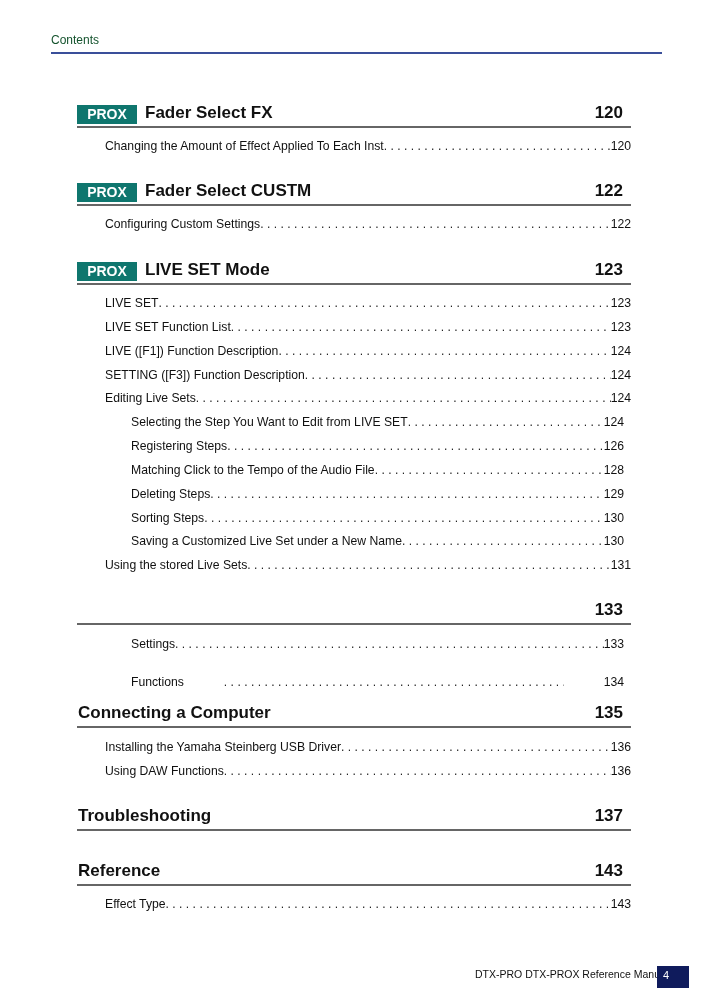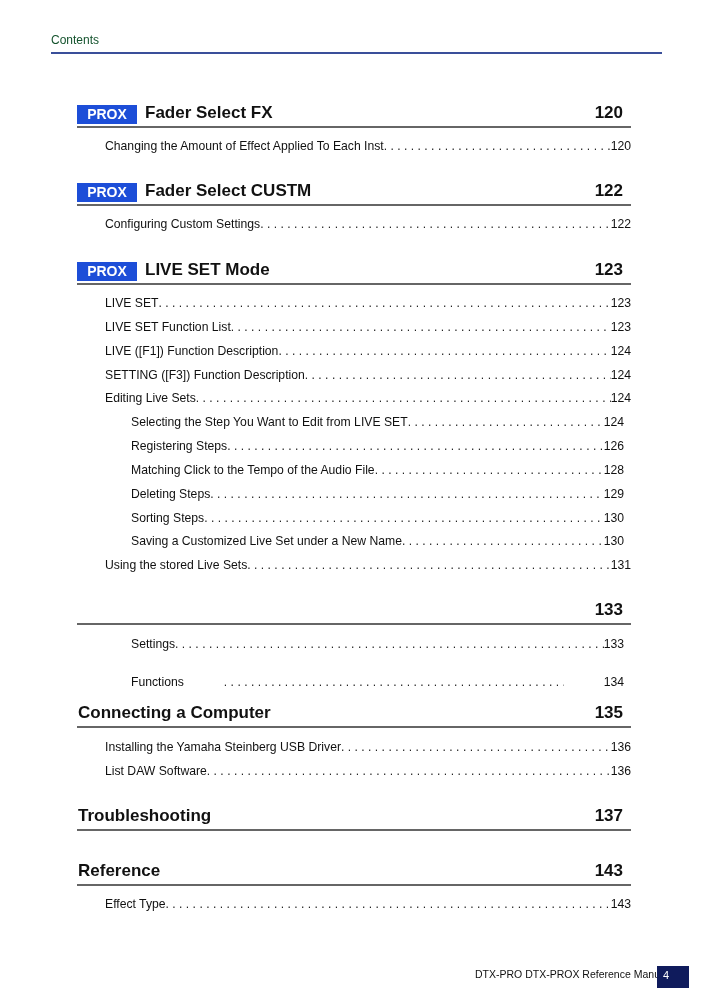--- a/index.html
+++ b/index.html
@@ -2,21 +2,21 @@
 <html><head>
 <meta charset="utf-8">
 <style>
   html, body { margin:0; padding:0; background:#ffffff; }
   body { width:708px; height:1000px; position:relative; overflow:hidden;
          font-family:"Liberation Sans", sans-serif; color:#111; }
   .header { position:absolute; left:51px; top:33px; font-size:12px; color:#14532d; }
   .header-rule { position:absolute; left:51px; top:52px; width:611px; height:2px; background:#3a4f9a; }
   .sec { position:absolute; left:77px; width:554px; }
   .sec-head { position:relative; height:24px; border-bottom:2px solid #666; }
-  .prox { position:absolute; left:0; top:3px; width:60px; height:19px; background:#1d4ed8; color:#fff;
+  .prox { position:absolute; left:0; top:3px; width:60px; height:19px; background:#0f766e; color:#fff;
           font-size:14px; font-weight:bold; text-align:center; line-height:19px; }
   .sec-title { position:absolute; top:0; font-size:17px; font-weight:bold; line-height:22px; }
   .sec-title.with-prox { left:68px; }
   .sec-title.no-prox { left:1px; }
   .sec-page { position:absolute; right:8px; top:0; font-size:17px; font-weight:bold; line-height:22px; }
   .entry { position:absolute; height:16px; font-size:12.2px; line-height:16px; display:flex; overflow:hidden; }
   .entry .t { white-space:nowrap; flex:0 0 auto; }
   .entry .d { flex:1 1 auto; overflow:hidden; white-space:nowrap; letter-spacing:2.7px; color:#222; }
   .entry .d::before { content:". . . . . . . . . . . . . . . . . . . . . . . . . . . . . . . . . . . . . . . . . . . . . . . . . . . . . . . . . . . . . . . . . . . . . . . . . . . . . . . . . . . . . . . . . . . . . . . . . . . . . ."; letter-spacing:0; }
   .entry .p { flex:0 0 auto; white-space:nowrap; }
@@ -149,21 +149,21 @@
     <div class="sec-title no-prox">Connecting a Computer</div>
     <div class="sec-page">135</div>
   </div>
 </div>
 <div class="entry lvl1" style="top:739px;">
   <span class="t">Installing the Yamaha Steinberg USB Driver</span>
     <span class="d"></span>
     <span class="p">136</span>
 </div>
 <div class="entry lvl1" style="top:763px;">
-  <span class="t">List DAW Software</span>
+  <span class="t">Using DAW Functions</span>
     <span class="d"></span>
     <span class="p">136</span>
 </div>
 
 <div class="sec" style="top:805px;">
   <div class="sec-head">
     <div class="sec-title no-prox">Troubleshooting</div>
     <div class="sec-page">137</div>
   </div>
 </div>

